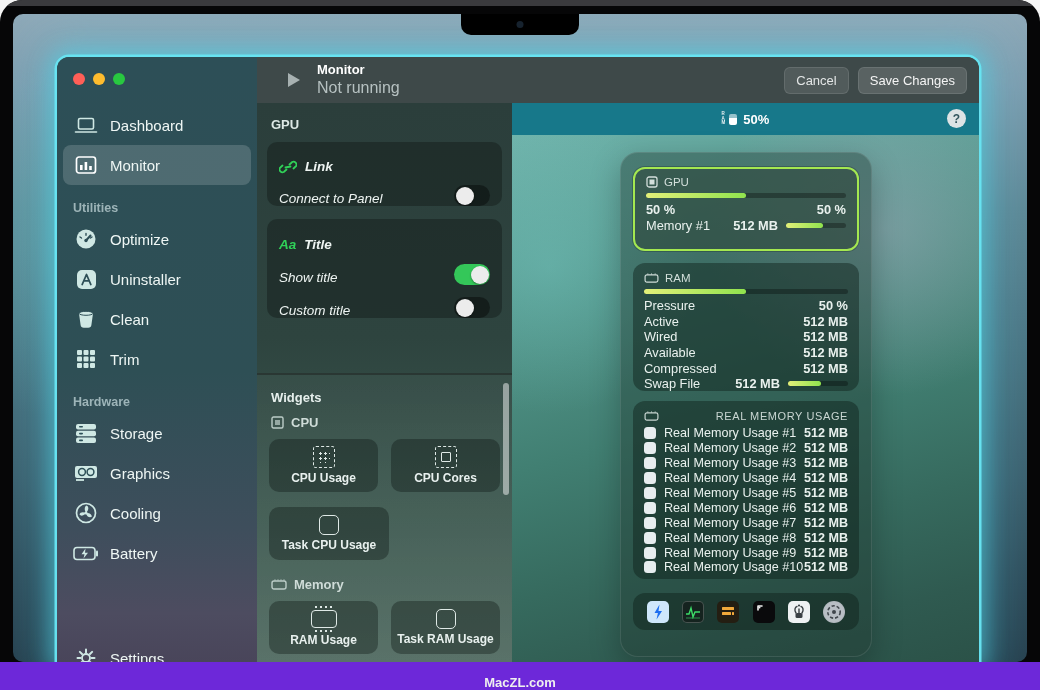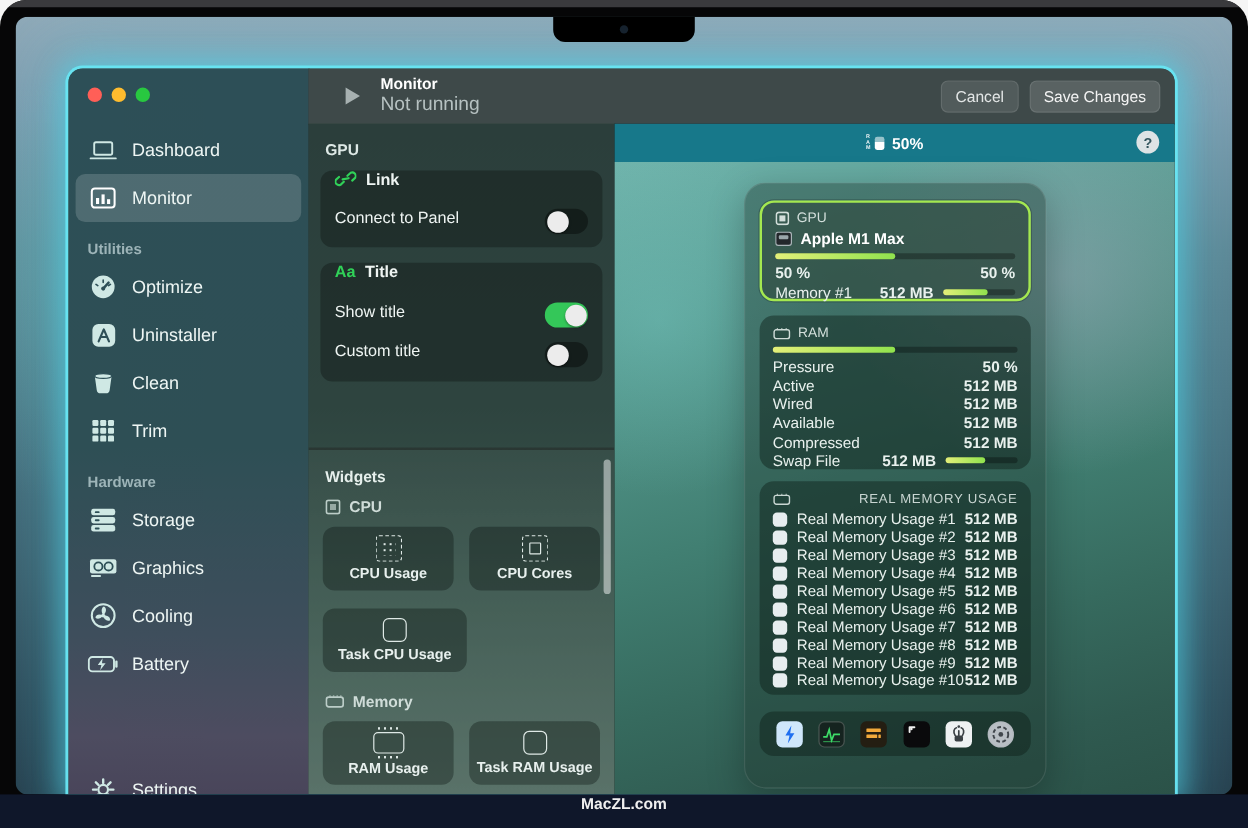--- a/index.html
+++ b/index.html
@@ -5,21 +5,21 @@
   html,body{margin:0;padding:0;background:#f5f5f5;font-family:"Liberation Sans",sans-serif;}
   .stage{position:relative;width:1040px;height:690px;background:#060607;border-radius:22px 22px 0 0;overflow:hidden;margin:0 auto;}
   .stage::before{content:"";position:absolute;top:0;left:0;right:0;height:6px;background:#3a3a3d;border-radius:22px 22px 0 0;}
   
   .screen{position:absolute;left:13px;right:13px;top:14px;bottom:28px;border-radius:10px;overflow:hidden;
     background:
       radial-gradient(50% 40% at 12% 35%, rgba(110,200,195,.30), transparent 70%),
       linear-gradient(180deg,#8fa9b8 0%,#7d9cae 12%,#5f8896 30%,#4b7482 52%,#3c5f6d 72%,#2f4c5a 88%,#273f4d 100%);}
   .notch{position:absolute;top:0;left:50%;transform:translateX(-50%);width:118px;height:21px;background:#000;border-radius:0 0 10px 10px;z-index:60;}
   .cam{position:absolute;left:50%;top:7px;transform:translateX(-50%);width:7px;height:7px;border-radius:50%;background:#16222e;}
-  .blackbar{position:absolute;left:0;right:0;bottom:0;height:28px;background:#0f172a;display:flex;align-items:flex-start;justify-content:center;}
+  .blackbar{position:absolute;left:0;right:0;bottom:0;height:28px;background:#6d28d9;display:flex;align-items:flex-end;justify-content:center;}
   .watermark{color:#efefef;font-size:13px;font-weight:700;}
   
   .appwin{position:absolute;left:44px;top:43px;width:922px;height:605px;border-radius:12px 12px 0 0;overflow:hidden;
     box-shadow:0 0 0 2.5px rgba(104,229,242,.95),0 0 20px 7px rgba(80,210,230,.55),0 0 46px 18px rgba(80,210,230,.28);
     background:#31504f;}
   
   .sidebar{position:absolute;left:0;top:0;width:200px;height:100%;overflow:hidden;
     background:linear-gradient(180deg,#2d4f57 0%,#2e4f55 52%,#3e4e5c 78%,#4d4c60 92%,#49455a 100%);
     border-right:1px solid rgba(0,0,0,.25);}
   .tlights{position:absolute;top:16px;left:16px;display:flex;gap:8px;}
@@ -42,21 +42,21 @@
   .tbtn{height:27px;padding:0 11px;border-radius:6px;background:rgba(255,255,255,.10);border:1px solid rgba(255,255,255,.10);
     color:#e3e6e6;font-size:13px;display:flex;align-items:center;font-family:inherit;}
   .tbtn.primary{background:rgba(255,255,255,.14);color:#f4f4f4;}
   
   .settings{position:absolute;left:200px;top:46px;width:255px;bottom:0;overflow:hidden;
     background:linear-gradient(180deg,#2b3e3b 0%,#2e443f 42%,#3a564d 72%,#49645a 100%);
     border-right:1px solid rgba(0,0,0,.35);}
   .sec-label{margin:14px 0 10px 14px;color:#dde8e5;font-size:13px;font-weight:700;}
   .card{margin:0 10px;background:rgba(16,24,22,.42);border-radius:10px;overflow:hidden;}
   .card2{margin-top:13px;}
-  .crow{display:flex;align-items:flex-start;height:32px;padding:0 12px;color:#eef4f2;font-size:13.5px;}
+  .crow{display:flex;align-items:flex-end;height:32px;padding:0 12px;color:#eef4f2;font-size:13.5px;font-style:italic;}
   .card2 .crow{height:33px;}
   .crow .grow{flex:1;}
   .crow-title{font-weight:700;}
   .link-ico{width:18px;height:14px;margin-right:8px;color:#30d158;}
   .aa{color:#30d158;font-weight:700;font-size:13.5px;margin-right:8px;}
   .toggle{position:relative;width:36px;height:21px;border-radius:11px;background:rgba(0,0,0,.38);flex:none;}
   .toggle .knob{position:absolute;top:1.5px;left:1.5px;width:18px;height:18px;border-radius:50%;background:#ececec;box-shadow:0 1px 2px rgba(0,0,0,.4);}
   .toggle.on{background:#34c759;}
   .toggle.on .knob{left:16.5px;}
   .widgets-sec{position:absolute;left:0;right:0;top:270px;bottom:0;border-top:2px solid rgba(0,0,0,.38);
@@ -395,27 +395,20 @@
           <div class="wpanel">
 
             <div class="widget w-gpu">
               <div class="whead">
                 <svg width="12" height="12" viewBox="0 0 12 12">
                     <rect x="1" y="1" width="10" height="10" rx="2" fill="none" stroke="#d3dfdb" stroke-width="1.3"></rect>
                     <rect x="3.5" y="3.5" width="5" height="5" fill="#d3dfdb"></rect>
                   </svg>
                 <span>GPU</span>
               </div>
-              <div class="gname">
-                <svg width="14" height="12" viewBox="0 0 14 12">
-                    <rect x="0.5" y="0.5" width="13" height="11" rx="2" fill="#23272b" stroke="#aab4b8" stroke-width="1"></rect>
-                    <rect x="3" y="3" width="8" height="3.4" rx="1" fill="#9aa6aa"></rect>
-                  </svg>
-                <span>Apple M1 Max</span>
-              </div>
               <div class="bar">
                   <i style="width:50%"></i>
                 </div>
               <div class="vrow">
                 <span class="v">50 %</span>
                 <span class="v">50 %</span>
               </div>
               <div class="vrow">
                 <span>Memory #1</span>
                 <span class="rgrp">

